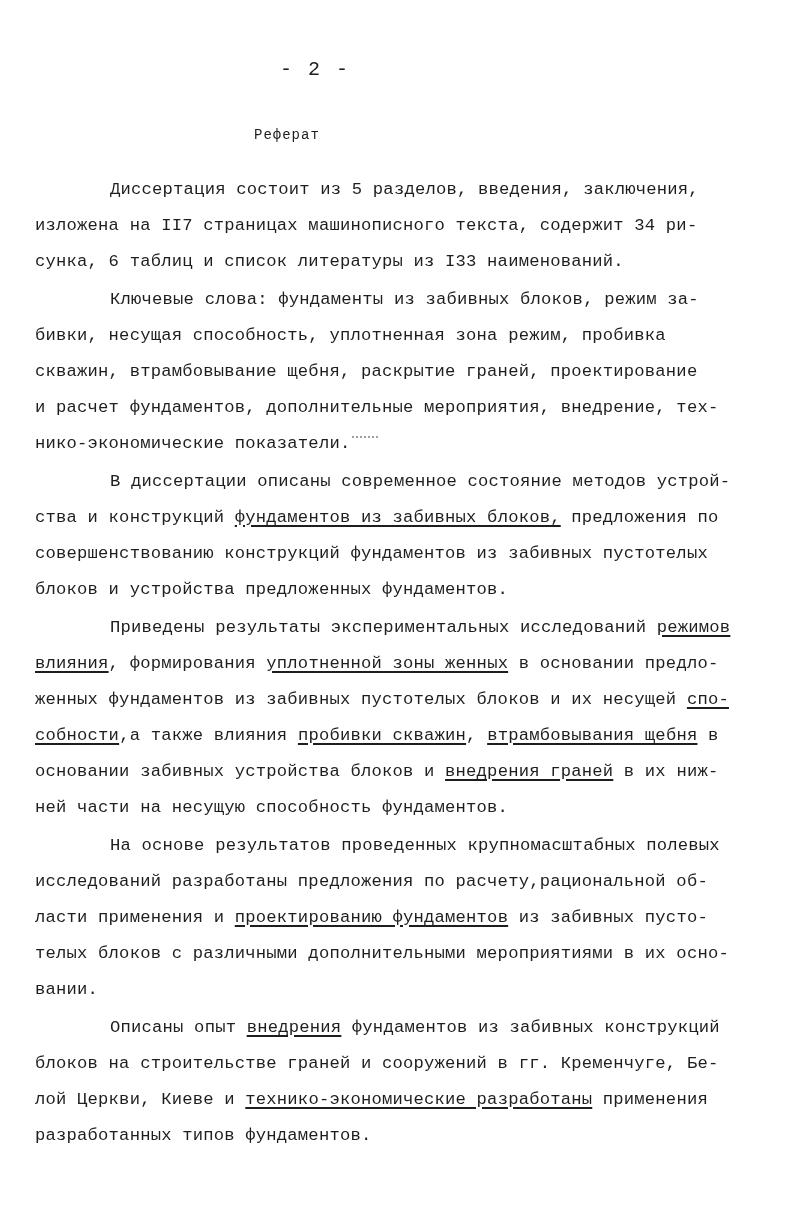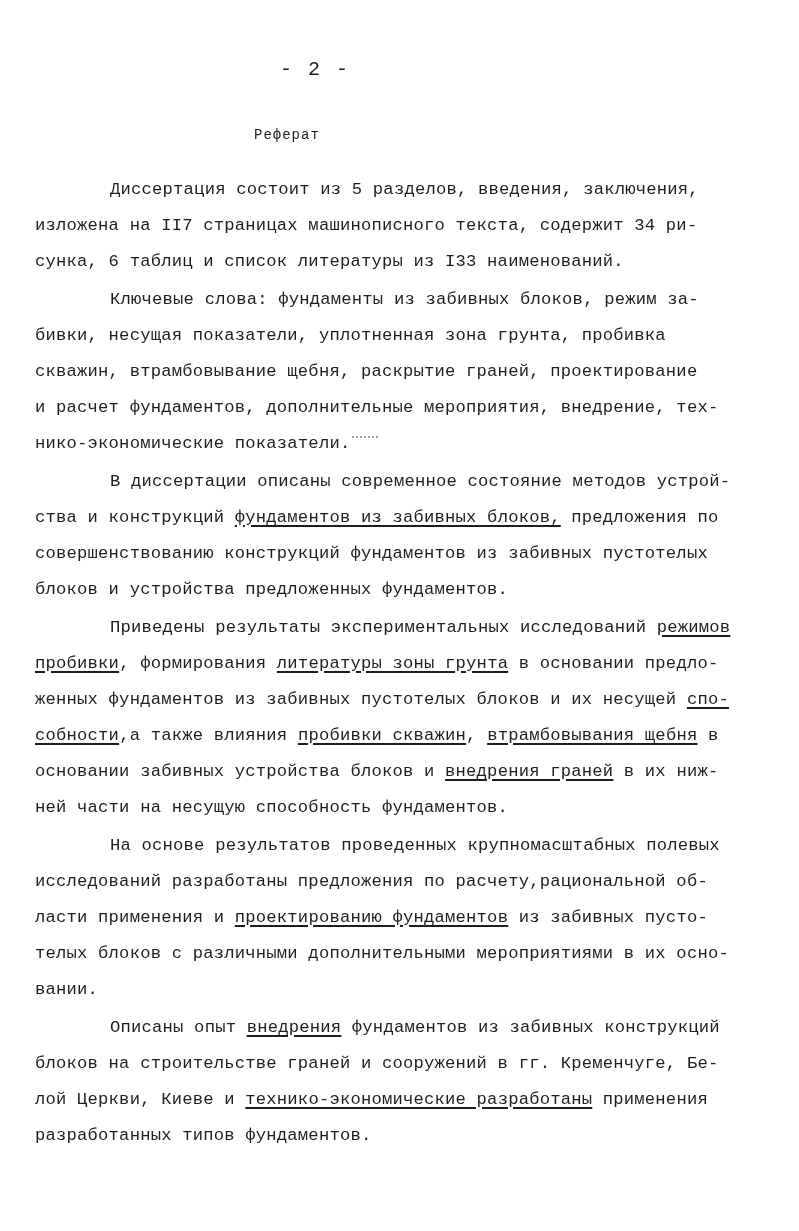--- a/index.html
+++ b/index.html
@@ -21,36 +21,36 @@
 <div class="title">Реферат</div>
 
 <div>
   <div class="line ind" style="top:180px">Диссертация состоит из 5 разделов, введения, заключения,</div>
   <div class="line" style="top:216px">изложена на II7 страницах машинописного текста, содержит 34 ри-</div>
   <div class="line" style="top:252px">сунка, 6 таблиц и список литературы из I33 наименований.</div>
 </div>
 
 <div>
   <div class="line ind" style="top:290px">Ключевые слова: фундаменты из забивных блоков, режим за-</div>
-  <div class="line" style="top:326px">бивки, несущая показатели, уплотненная зона грунта, пробивка</div>
+  <div class="line" style="top:326px">бивки, несущая способность, уплотненная зона режим, пробивка</div>
   <div class="line" style="top:362px">скважин, втрамбовывание щебня, раскрытие граней, проектирование</div>
   <div class="line" style="top:398px">и расчет фундаментов, дополнительные мероприятия, внедрение, тех-</div>
   <div class="line" style="top:434px"><span>нико-экономические показатели.</span><span class="smudge"></span></div>
 </div>
 
 <div>
   <div class="line ind" style="top:472px">В диссертации описаны современное состояние методов устрой-</div>
   <div class="line" style="top:508px"><span>ства и конструкций </span><span class="u">фундаментов из забивных блоков,</span><span> предложения по</span></div>
   <div class="line" style="top:544px">совершенствованию конструкций фундаментов из забивных пустотелых</div>
   <div class="line" style="top:580px">блоков и устройства предложенных фундаментов.</div>
 </div>
 
 <div>
   <div class="line ind" style="top:618px"><span>Приведены результаты экспериментальных исследований </span><span class="u">режимов</span></div>
-  <div class="line" style="top:654px"><span class="u">пробивки</span><span>, формирования </span><span class="u">литературы зоны грунта</span><span> в основании предло-</span></div>
+  <div class="line" style="top:654px"><span class="u">влияния</span><span>, формирования </span><span class="u">уплотненной зоны женных</span><span> в основании предло-</span></div>
   <div class="line" style="top:690px"><span>женных фундаментов из забивных пустотелых блоков и их несущей </span><span class="u">спо-</span></div>
   <div class="line" style="top:726px"><span class="u">собности</span><span>,а также влияния </span><span class="u">пробивки скважин</span><span>, </span><span class="u">втрамбовывания щебня</span><span> в</span></div>
   <div class="line" style="top:762px"><span>основании забивных устройства блоков и </span><span class="u">внедрения граней</span><span> в их ниж-</span></div>
   <div class="line" style="top:798px">ней части на несущую способность фундаментов.</div>
 </div>
 
 <div>
   <div class="line ind" style="top:836px">На основе результатов проведенных крупномасштабных полевых</div>
   <div class="line" style="top:872px">исследований разработаны предложения по расчету,рациональной об-</div>
   <div class="line" style="top:908px"><span>ласти применения и </span><span class="u">проектированию фундаментов</span><span> из забивных пусто-</span></div>

